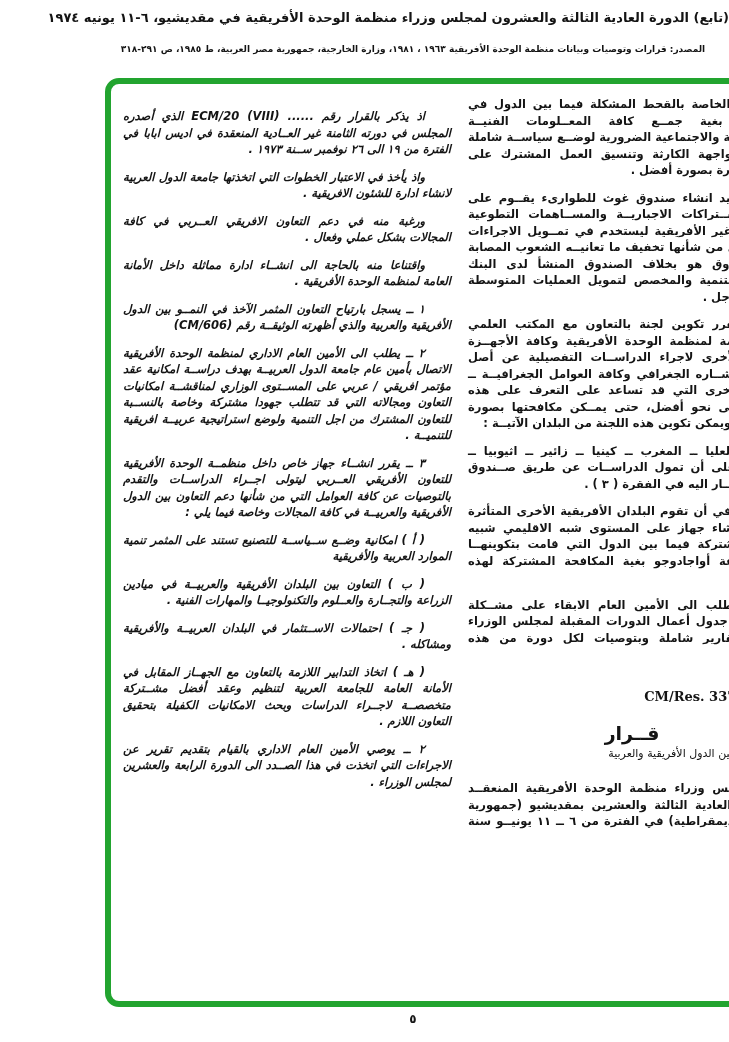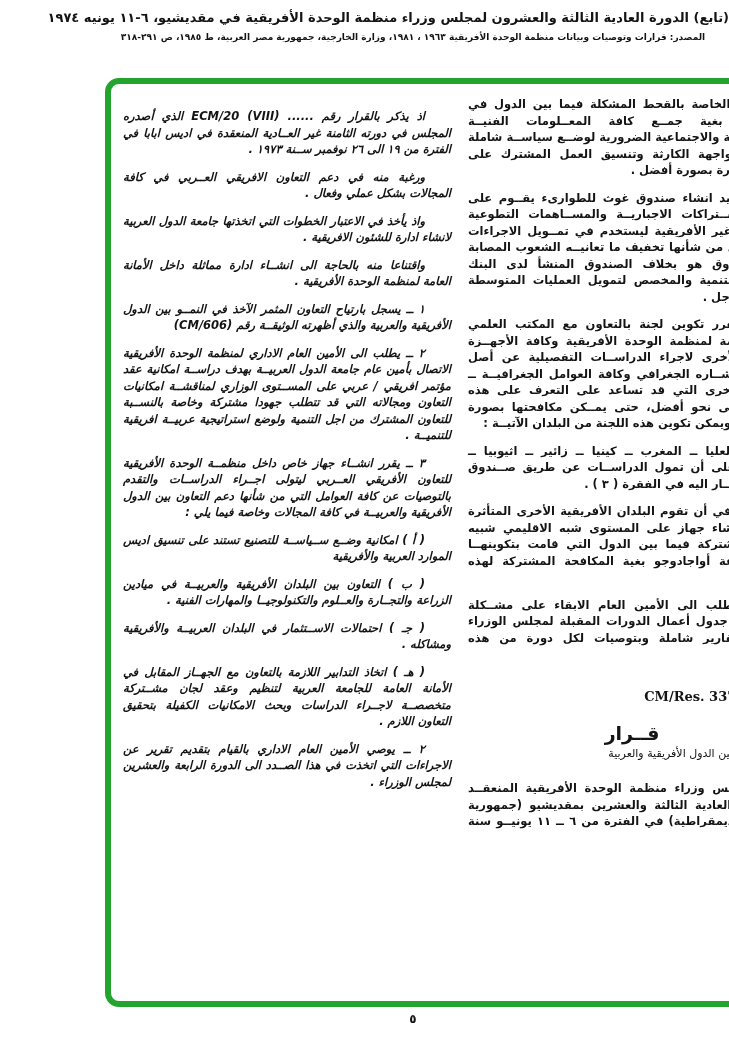--- a/index.html
+++ b/index.html
@@ -17,21 +17,21 @@
   .doc-header{
     position:absolute;top:8px;left:0;right:0;
     text-align:center;direction:rtl;
   }
   .doc-header .h1{
     font-size:13px;font-weight:700;letter-spacing:0;
     line-height:1.5;
     white-space:nowrap;
   }
   .doc-header .h2{
-    font-size:9px;font-weight:700;margin-top:4px;
+    font-size:9px;font-weight:700;margin-top:16px;
     white-space:nowrap;
   }
 
   
   .frame{
     position:absolute;
     left:8px;top:78px;
     width:709px;height:929px;
     box-sizing:border-box;
     border:6px solid #22a42f;
@@ -106,30 +106,30 @@
         <p class="para indent">ويأمل في أن تقوم البلدان الأفريقية الأخرى المتأثرة بالقحط بانشاء جهاز على المستوى شبه الاقليمي شبيه باللجنة المشتركة فيما بين الدول التي قامت بتكوينهــا دول مجموعة أواجادوجو بغية المكافحة المشتركة لهذه الظــاهرة .</p>
         <p class="para indent">٦ ــ يطلب الى الأمين العام الابقاء على مشــكلة القحط في جدول أعمال الدورات المقبلة لمجلس الوزراء والتقدم بتقارير شاملة وبتوصيات لكل دورة من هذه الدورات .</p>
         <p class="ref">CM/Res. 337 (X XIII)</p>
         <p class="title">قــرار</p>
         <p class="subtitle">بشان التعاون بين الدول الأفريقية والعربية</p>
         <p class="para indent">ان مجلس وزراء منظمة الوحدة الأفريقية المنعقــد في دورته العادية الثالثة والعشرين بمقديشيو (جمهورية الصومال الديمقراطية) في الفترة من ٦ ــ ١١ يونيــو سنة 1970 .</p>
       </div>
 
       <div class="col col-left">
         <p class="para indent">اذ يذكر بالقرار رقم ...... ECM/20 (VIII) الذي أصدره المجلس في دورته الثامنة غير العــادية المنعقدة في اديس ابابا في الفترة من ١٩ الى ٢٦ نوفمبر ســنة ١٩٧٣ .</p>
+        <p class="para indent">واذ يأخذ في الاعتبار الخطوات التي اتخذتها جامعة الدول العربية لانشاء ادارة للشئون الافريقية .</p>
         <p class="para indent">ورغبة منه في دعم التعاون الافريقي العــربي في كافة المجالات بشكل عملي وفعال .</p>
-        <p class="para indent">واذ يأخذ في الاعتبار الخطوات التي اتخذتها جامعة الدول العربية لانشاء ادارة للشئون الافريقية .</p>
         <p class="para indent">واقتناعا منه بالحاجة الى انشــاء ادارة مماثلة داخل الأمانة العامة لمنظمة الوحدة الأفريقية .</p>
         <p class="para indent">١ ــ يسجل بارتياح التعاون المثمر الآخذ في النمــو بين الدول الأفريقية والعربية والذي أظهرته الوثيقــة رقم (CM/606)</p>
         <p class="para indent">٢ ــ يطلب الى الأمين العام الاداري لمنظمة الوحدة الأفريقية الاتصال بأمين عام جامعة الدول العربيــة بهدف دراســة امكانية عقد مؤتمر افريقي / عربي على المســتوى الوزاري لمناقشــة امكانيات التعاون ومجالاته التي قد تتطلب جهودا مشتركة وخاصة بالنســبة للتعاون المشترك من اجل التنمية ولوضع استراتيجية عربيــة افريقية للتنميــة .</p>
         <p class="para indent">٣ ــ يقرر انشــاء جهاز خاص داخل منظمــة الوحدة الأفريقية للتعاون الأفريقي العــربي ليتولى اجــراء الدراســات والتقدم بالتوصيات عن كافة العوامل التي من شأنها دعم التعاون بين الدول الأفريقية والعربيــة في كافة المجالات وخاصة فيما يلي :</p>
-        <p class="para indent">( أ ) امكانية وضــع ســياســة للتصنيع تستند على تنسيق اديس الموارد العربية والأفريقية</p>
+        <p class="para indent">( أ ) امكانية وضــع ســياســة للتصنيع تستند على المثمر تنمية الموارد العربية والأفريقية</p>
         <p class="para indent">( ب ) التعاون بين البلدان الأفريقية والعربيــة في ميادين الزراعة والتجــارة والعــلوم والتكنولوجيــا والمهارات الفنية .</p>
         <p class="para indent">( جـ ) احتمالات الاســتثمار في البلدان العربيــة والأفريقية ومشاكله .</p>
-        <p class="para indent">( هـ ) اتخاذ التدابير اللازمة بالتعاون مع الجهــاز المقابل في الأمانة العامة للجامعة العربية لتنظيم وعقد لجان مشــتركة متخصصــة لاجــراء الدراسات وبحث الامكانيات الكفيلة بتحقيق التعاون اللازم .</p>
+        <p class="para indent">( هـ ) اتخاذ التدابير اللازمة بالتعاون مع الجهــاز المقابل في الأمانة العامة للجامعة العربية لتنظيم وعقد أفضل مشــتركة متخصصــة لاجــراء الدراسات وبحث الامكانيات الكفيلة بتحقيق التعاون اللازم .</p>
         <p class="para indent">٢ ــ يوصي الأمين العام الاداري بالقيام بتقديم تقرير عن الاجراءات التي اتخذت في هذا الصــدد الى الدورة الرابعة والعشرين لمجلس الوزراء .</p>
       </div>
 
     </div>
   </div>
 
   <div class="pageno">٥</div>
 
 </div>
 

